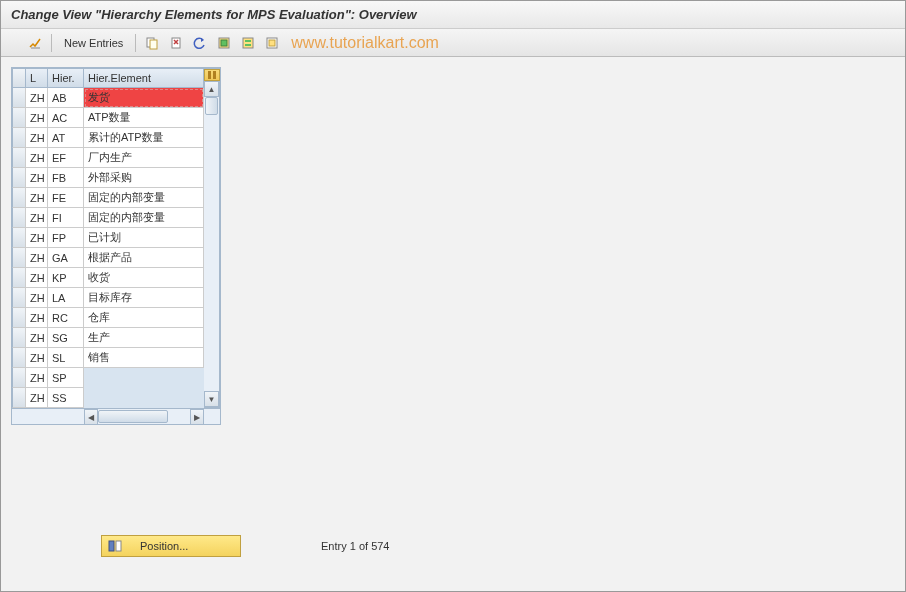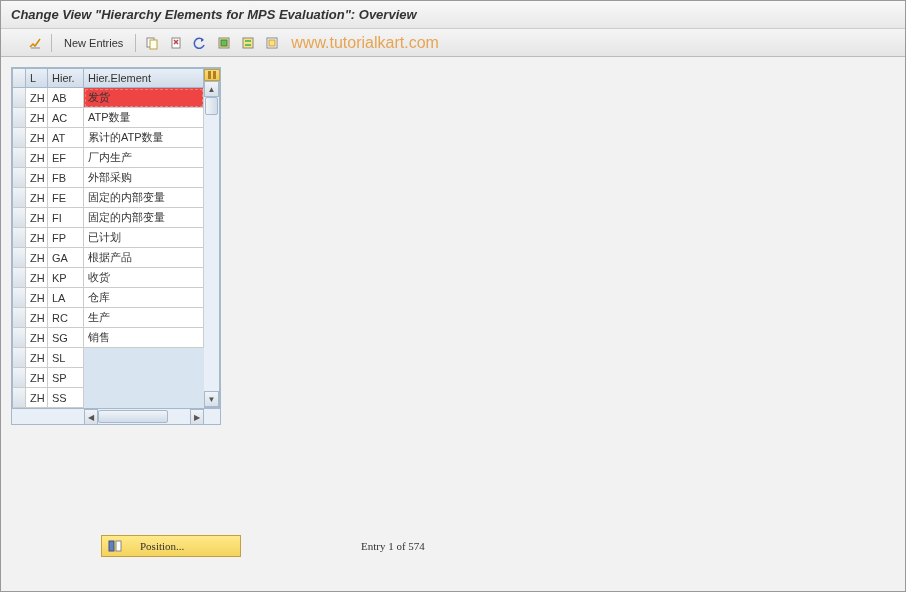--- a/index.html
+++ b/index.html
@@ -116,22 +116,21 @@
     .scroll-thumb { position:absolute; left:1px;right:1px; background:linear-gradient(to right,#f0f4f8,#d0dce8); border:1px solid #a5b8cc; border-radius:2px;}
     .h-scroll { height:16px; display:flex; background:#e8eff7; border-top:1px solid #a5b8cc;}
     .h-scroll-track{flex:1;position:relative;background:#e8eff7;}
     .h-scroll-thumb{position:absolute;top:1px;bottom:1px;background:linear-gradient(to bottom,#f0f4f8,#d0dce8);border:1px solid #a5b8cc;border-radius:2px;}
     .footer-row {
       position: absolute;
       bottom: 20px;
       left: 100px;
       display: flex;
       align-items: center;
-      gap: 120px;
-      font-family: Liberation Serif, serif;
+      gap: 80px;
     }
     .position-btn {
       width: 140px;
       height: 22px;
       background: linear-gradient(to bottom, #ffe989, #f4d35e);
       border: 1px solid #c0a040;
       display: flex;
       align-items: center;
       padding: 0 6px;
       cursor: pointer;
@@ -274,20 +273,21 @@
             <div class="cell selected-cell">发货</div>
             <div class="cell">ATP数量</div>
             <div class="cell">累计的ATP数量</div>
             <div class="cell">厂内生产</div>
             <div class="cell">外部采购</div>
             <div class="cell">固定的内部变量</div>
             <div class="cell">固定的内部变量</div>
             <div class="cell">已计划</div>
             <div class="cell">根据产品</div>
             <div class="cell">收货</div>
+            <div class="cell">目标库存</div>
             <div class="cell">仓库</div>
             <div class="cell">生产</div>
             <div class="cell">销售</div>
           </div>
       </div>
 
       <div class="scroll-col">
         <div class="config-hdr">
           <svg width="10" height="10">
               <rect x="1" y="1" width="3" height="8" fill="#b08020"></rect>

